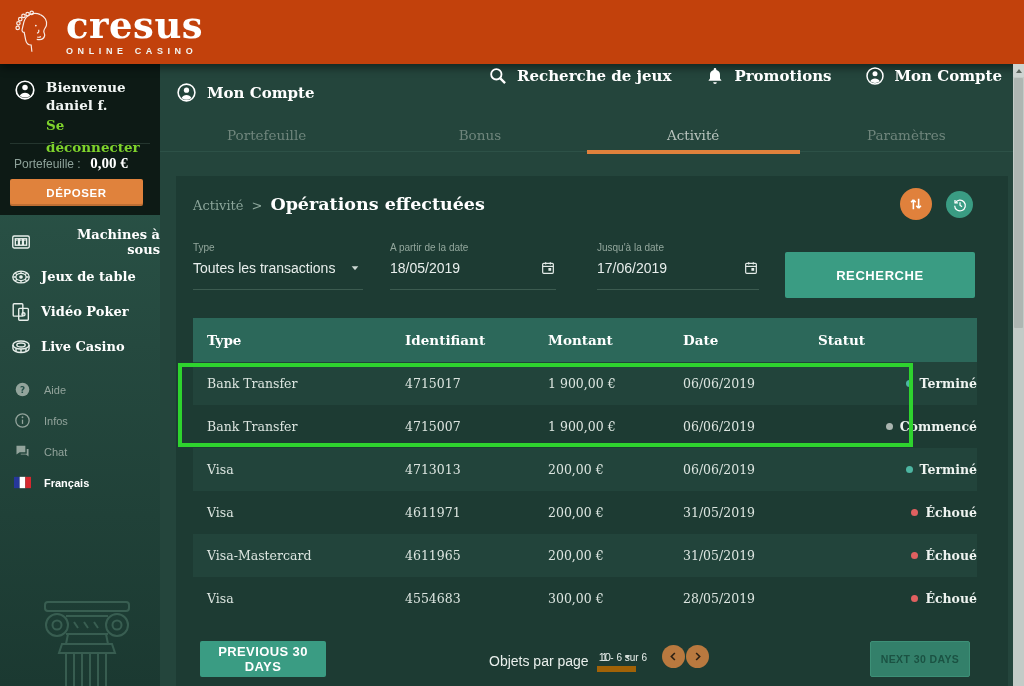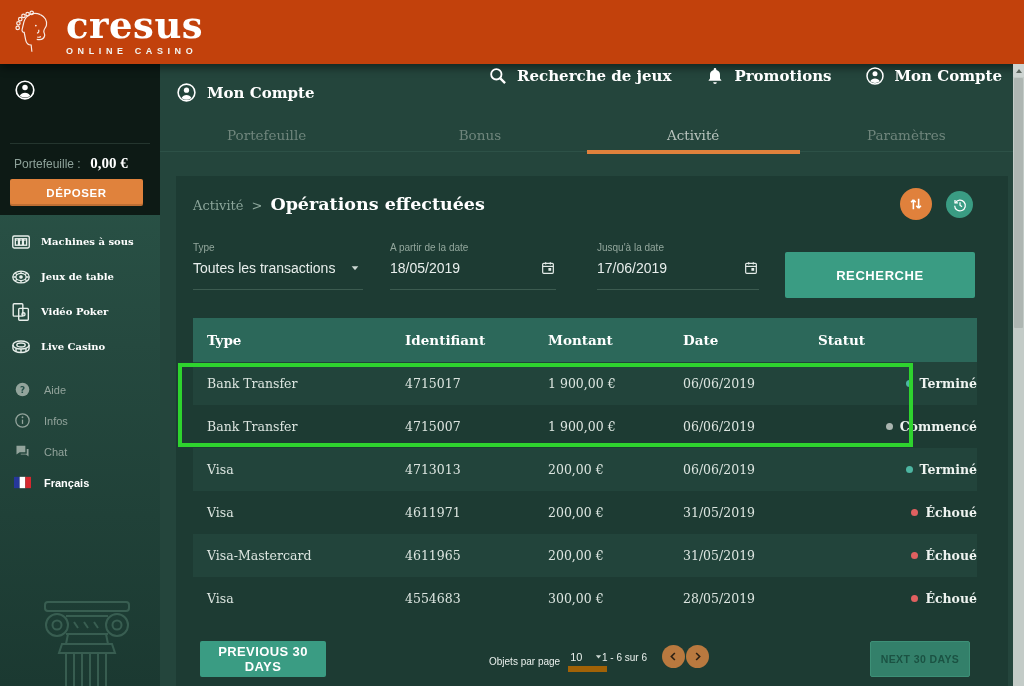--- a/index.html
+++ b/index.html
@@ -43,21 +43,21 @@
   #wallet-row { position:absolute; left:14px; top:90px; white-space:nowrap; }
   #wallet-label { color:#8ea29a; font-size:12px; }
   #wallet-value { color:#fff; font-family:Liberation Serif, serif; font-weight:bold; font-size:15px; margin-left:5px; }
   #deposit-btn { position:absolute; left:10px; top:115px; width:133px; height:27px;
     background:#e0823c; border:none; border-radius:2px; color:#fff;
     font-weight:bold; font-size:11.5px; letter-spacing:.6px; cursor:pointer;
     font-family:"Liberation Sans", sans-serif; box-shadow:inset 0 -2px 0 rgba(0,0,0,.15);}
   #side-menu { position:absolute; left:0; top:160px; width:160px; }
   .menu-item { display:flex; align-items:center; gap:9px; height:35px; padding-left:10px; cursor:pointer; color:#fff; }
   .menu-item .icon { width:22px; height:22px; color:#e8efeb; flex:none; }
-  .menu-label { font-family:"DejaVu Serif", serif; font-weight:bold; font-size:10px;text-align:right; }
+  .menu-label { font-family:"DejaVu Serif", serif; font-weight:bold; font-size:13px;text-align:right; }
   #side-secondary { position:absolute; left:0; top:310px; width:160px; }
   .sec-item { display:flex; align-items:center; gap:13px; height:31px; padding-left:14px; cursor:pointer; color:#93a49c; }
   .sec-item .icon { width:17px; height:17px; flex:none; }
   .sec-label { font-size:11px; }
   .sec-item.bright { color:#fff; } .sec-item.bright .sec-label { font-weight:bold; }
   #column-art { position:absolute; left:28px; top:536px; width:118px; height:86px; opacity:.5; }
 
   
   #main { position:absolute; left:160px; top:64px; width:853px; height:622px; }
   #account-head { position:absolute; left:16px; top:18px; display:flex; align-items:center; gap:10px; color:#fff; }
@@ -104,21 +104,21 @@
   .dot { width:7px; height:7px; border-radius:50%; flex:none; }
 
   #highlight-box { position:absolute; left:2px; top:187px; width:735px; height:84px;
     border:4px solid #2ed32e; pointer-events:none; z-index:20; }
 
   
   #prev-btn { position:absolute; left:24px; top:465px; width:126px; height:36px;
     background:#3a9c83; border:none; border-radius:2px; color:#fff; font-weight:bold;
     font-size:13px; letter-spacing:.4px; cursor:pointer; font-family:"Liberation Sans", sans-serif; }
   #perpage { position:absolute; left:313px; top:474px; display:flex; align-items:center; gap:8px; color:#e9efec; }
-  #perpage-label { font-size:10px; }
+  #perpage-label { font-size:14px; }
   #perpage-select { display:flex; align-items:center; gap:10px; border-bottom:6px solid #a16207; padding:0 2px 3px 2px; cursor:pointer; }
   #perpage-value { font-size:11px; }
   #perpage .caret { width:13px; height:13px; }
   #range-label { position:absolute; left:426px; top:476px; font-size:10px; color:#e9efec; }
   .pager-circle { position:absolute; top:469px; width:23px; height:23px; border-radius:50%;
     background:#b9793f; color:#2c2014; display:flex; align-items:center; justify-content:center; cursor:pointer; }
   #pager-prev { left:486px; } #pager-next { left:510px; }
   .pager-circle .icon { width:13px; height:13px; }
   #next-btn { position:absolute; left:694px; top:465px; width:100px; height:36px;
     background:#33806a; border:1px solid #3d9077; border-radius:2px; color:#1b5243;
@@ -194,20 +194,25 @@
 
     <div id="user-block">
       <div id="user-row">
         <span class="icon" id="user-avatar">
             <svg viewBox="0 0 24 24" fill="none" stroke="currentColor" stroke-width="1.8">
               <circle cx="12" cy="12" r="9.6"></circle>
               <circle cx="12" cy="9.3" r="3" fill="currentColor" stroke="none"></circle>
               <path d="M6.3 18.2a6.6 6.6 0 0 1 11.4 0 9.6 9.6 0 0 1-11.4 0z" fill="currentColor" stroke="none"></path>
             </svg>
           </span>
+        <div>
+          <span id="welcome-line">Bienvenue</span><br>
+          <span id="username-line">daniel f.</span><br>
+          <span id="logout-link">Se déconnecter</span>
+        </div>
       </div>
       <div id="user-divider"></div>
       <div id="wallet-row">
         <span id="wallet-label">Portefeuille :</span>
         <span id="wallet-value">0,00 €</span>
       </div>
       <button id="deposit-btn">DÉPOSER</button>
     </div>
 
     <nav id="side-menu">

